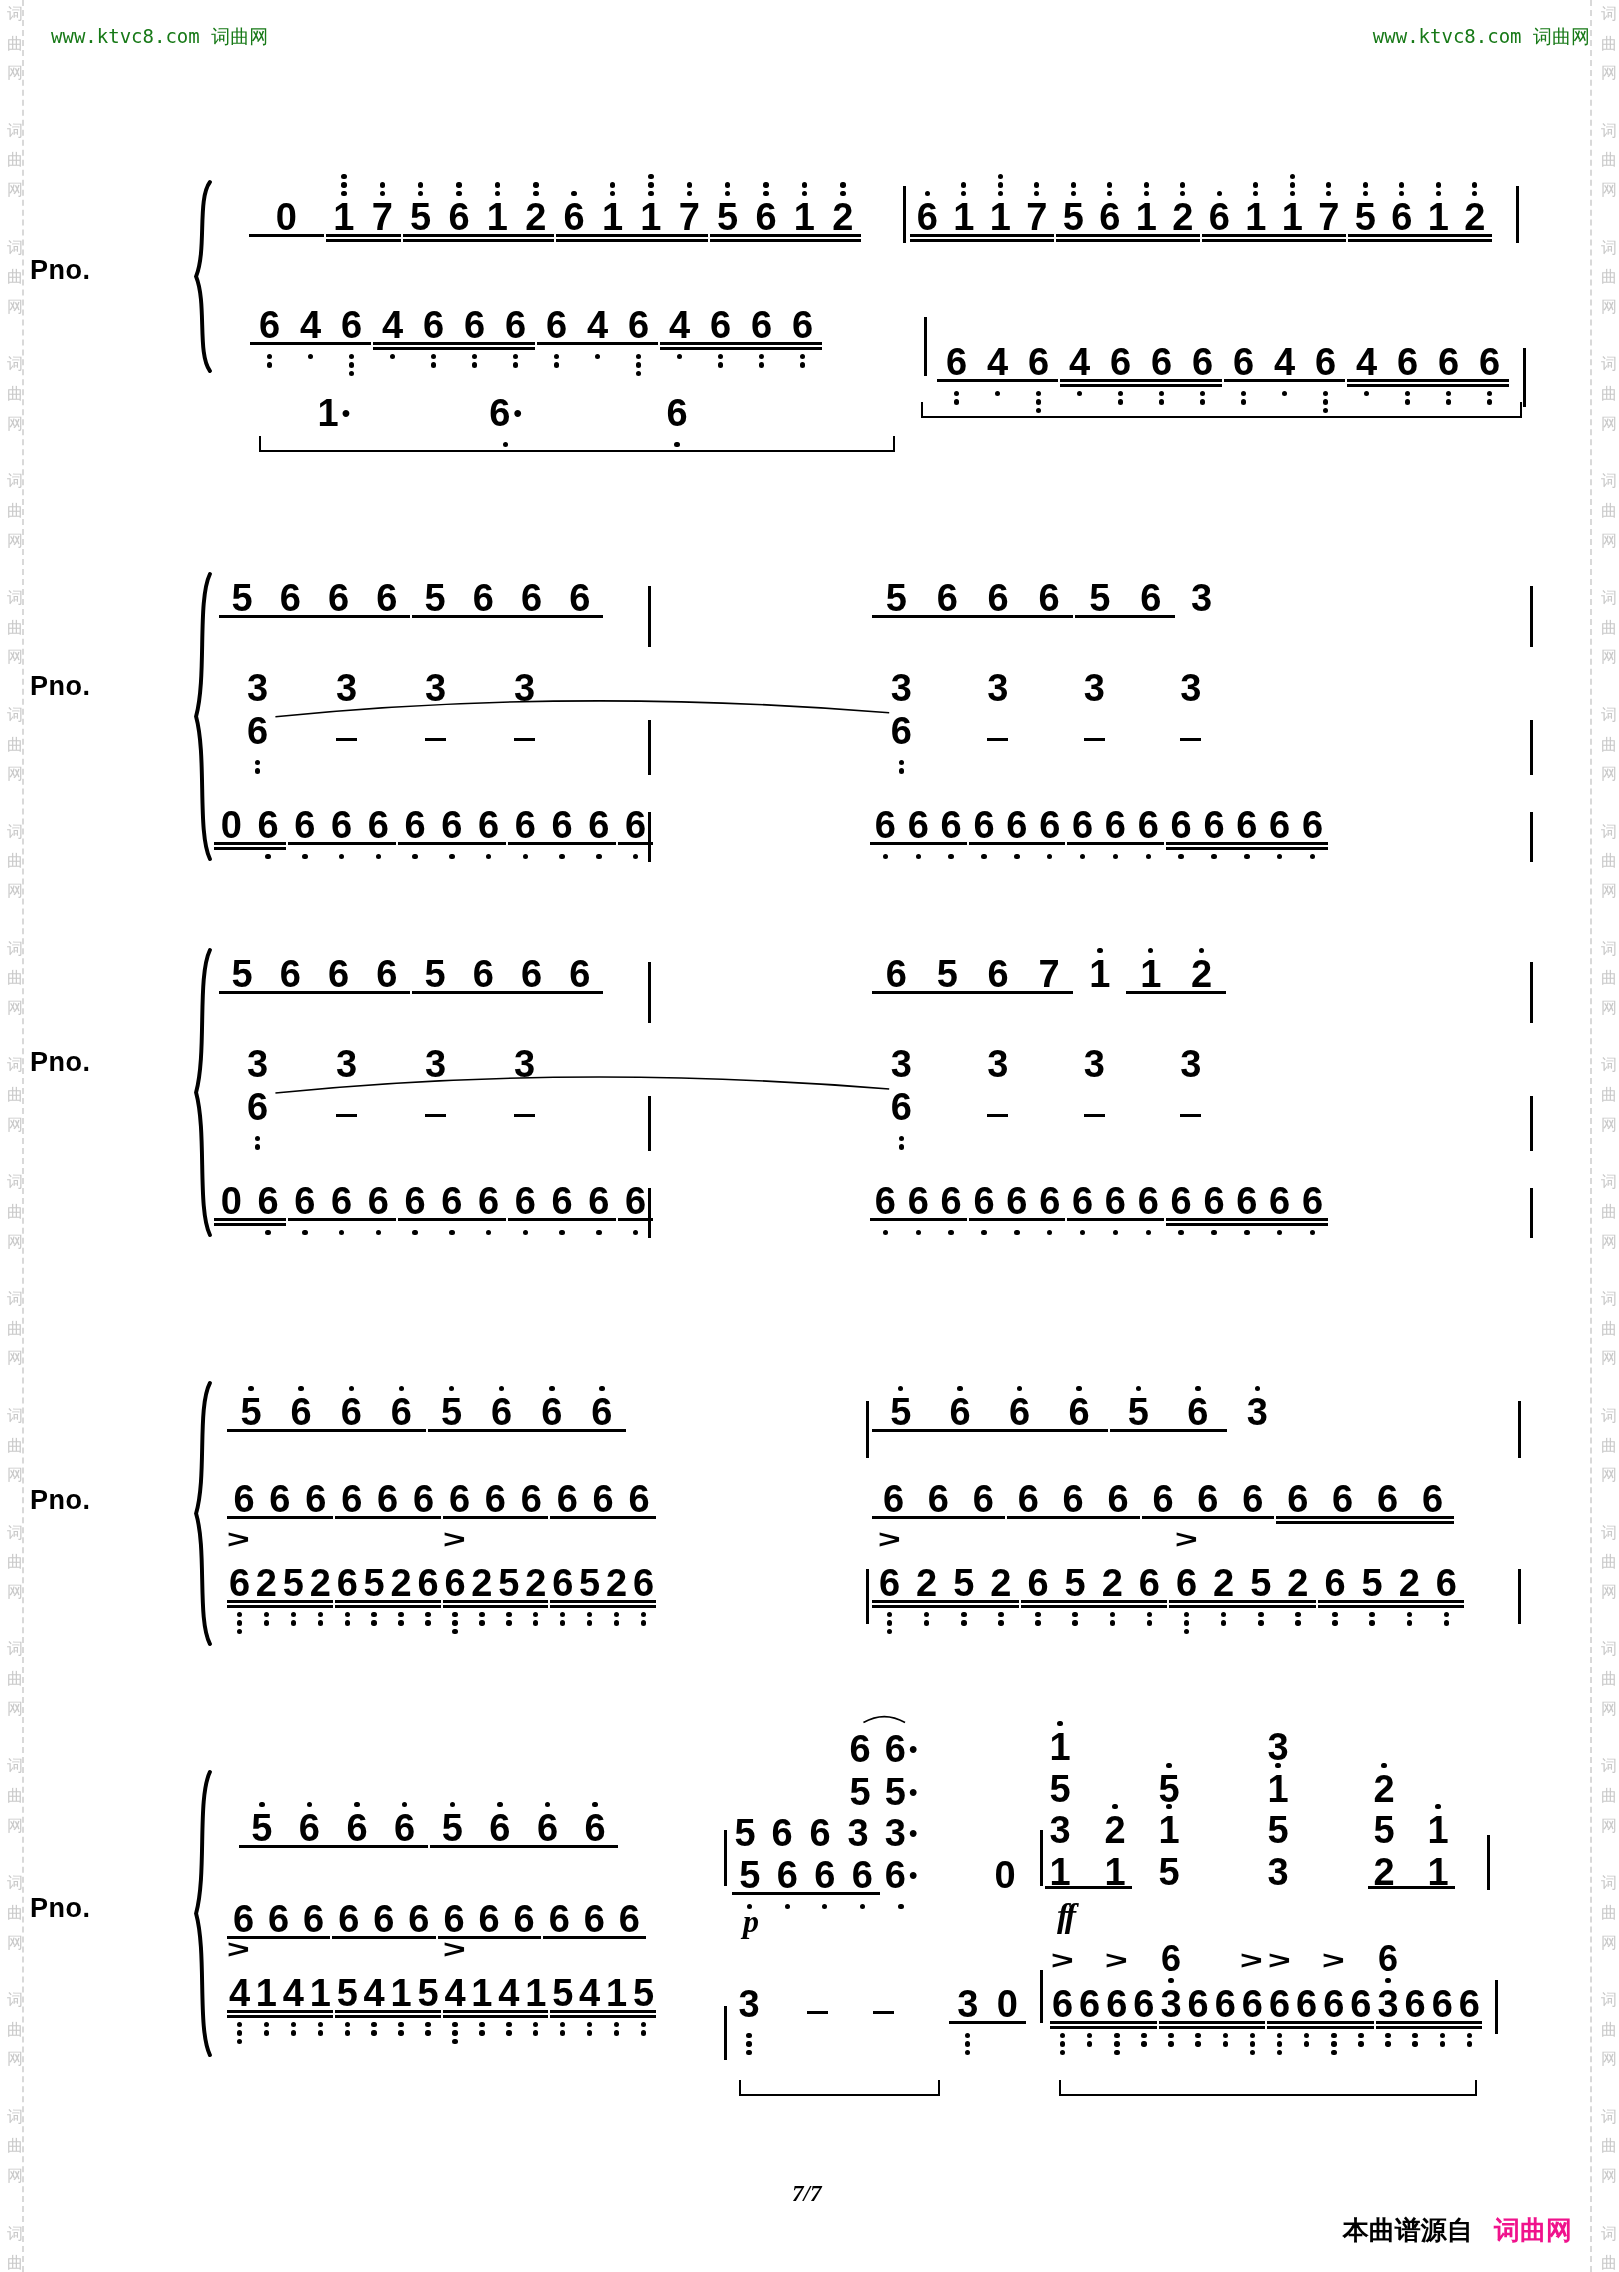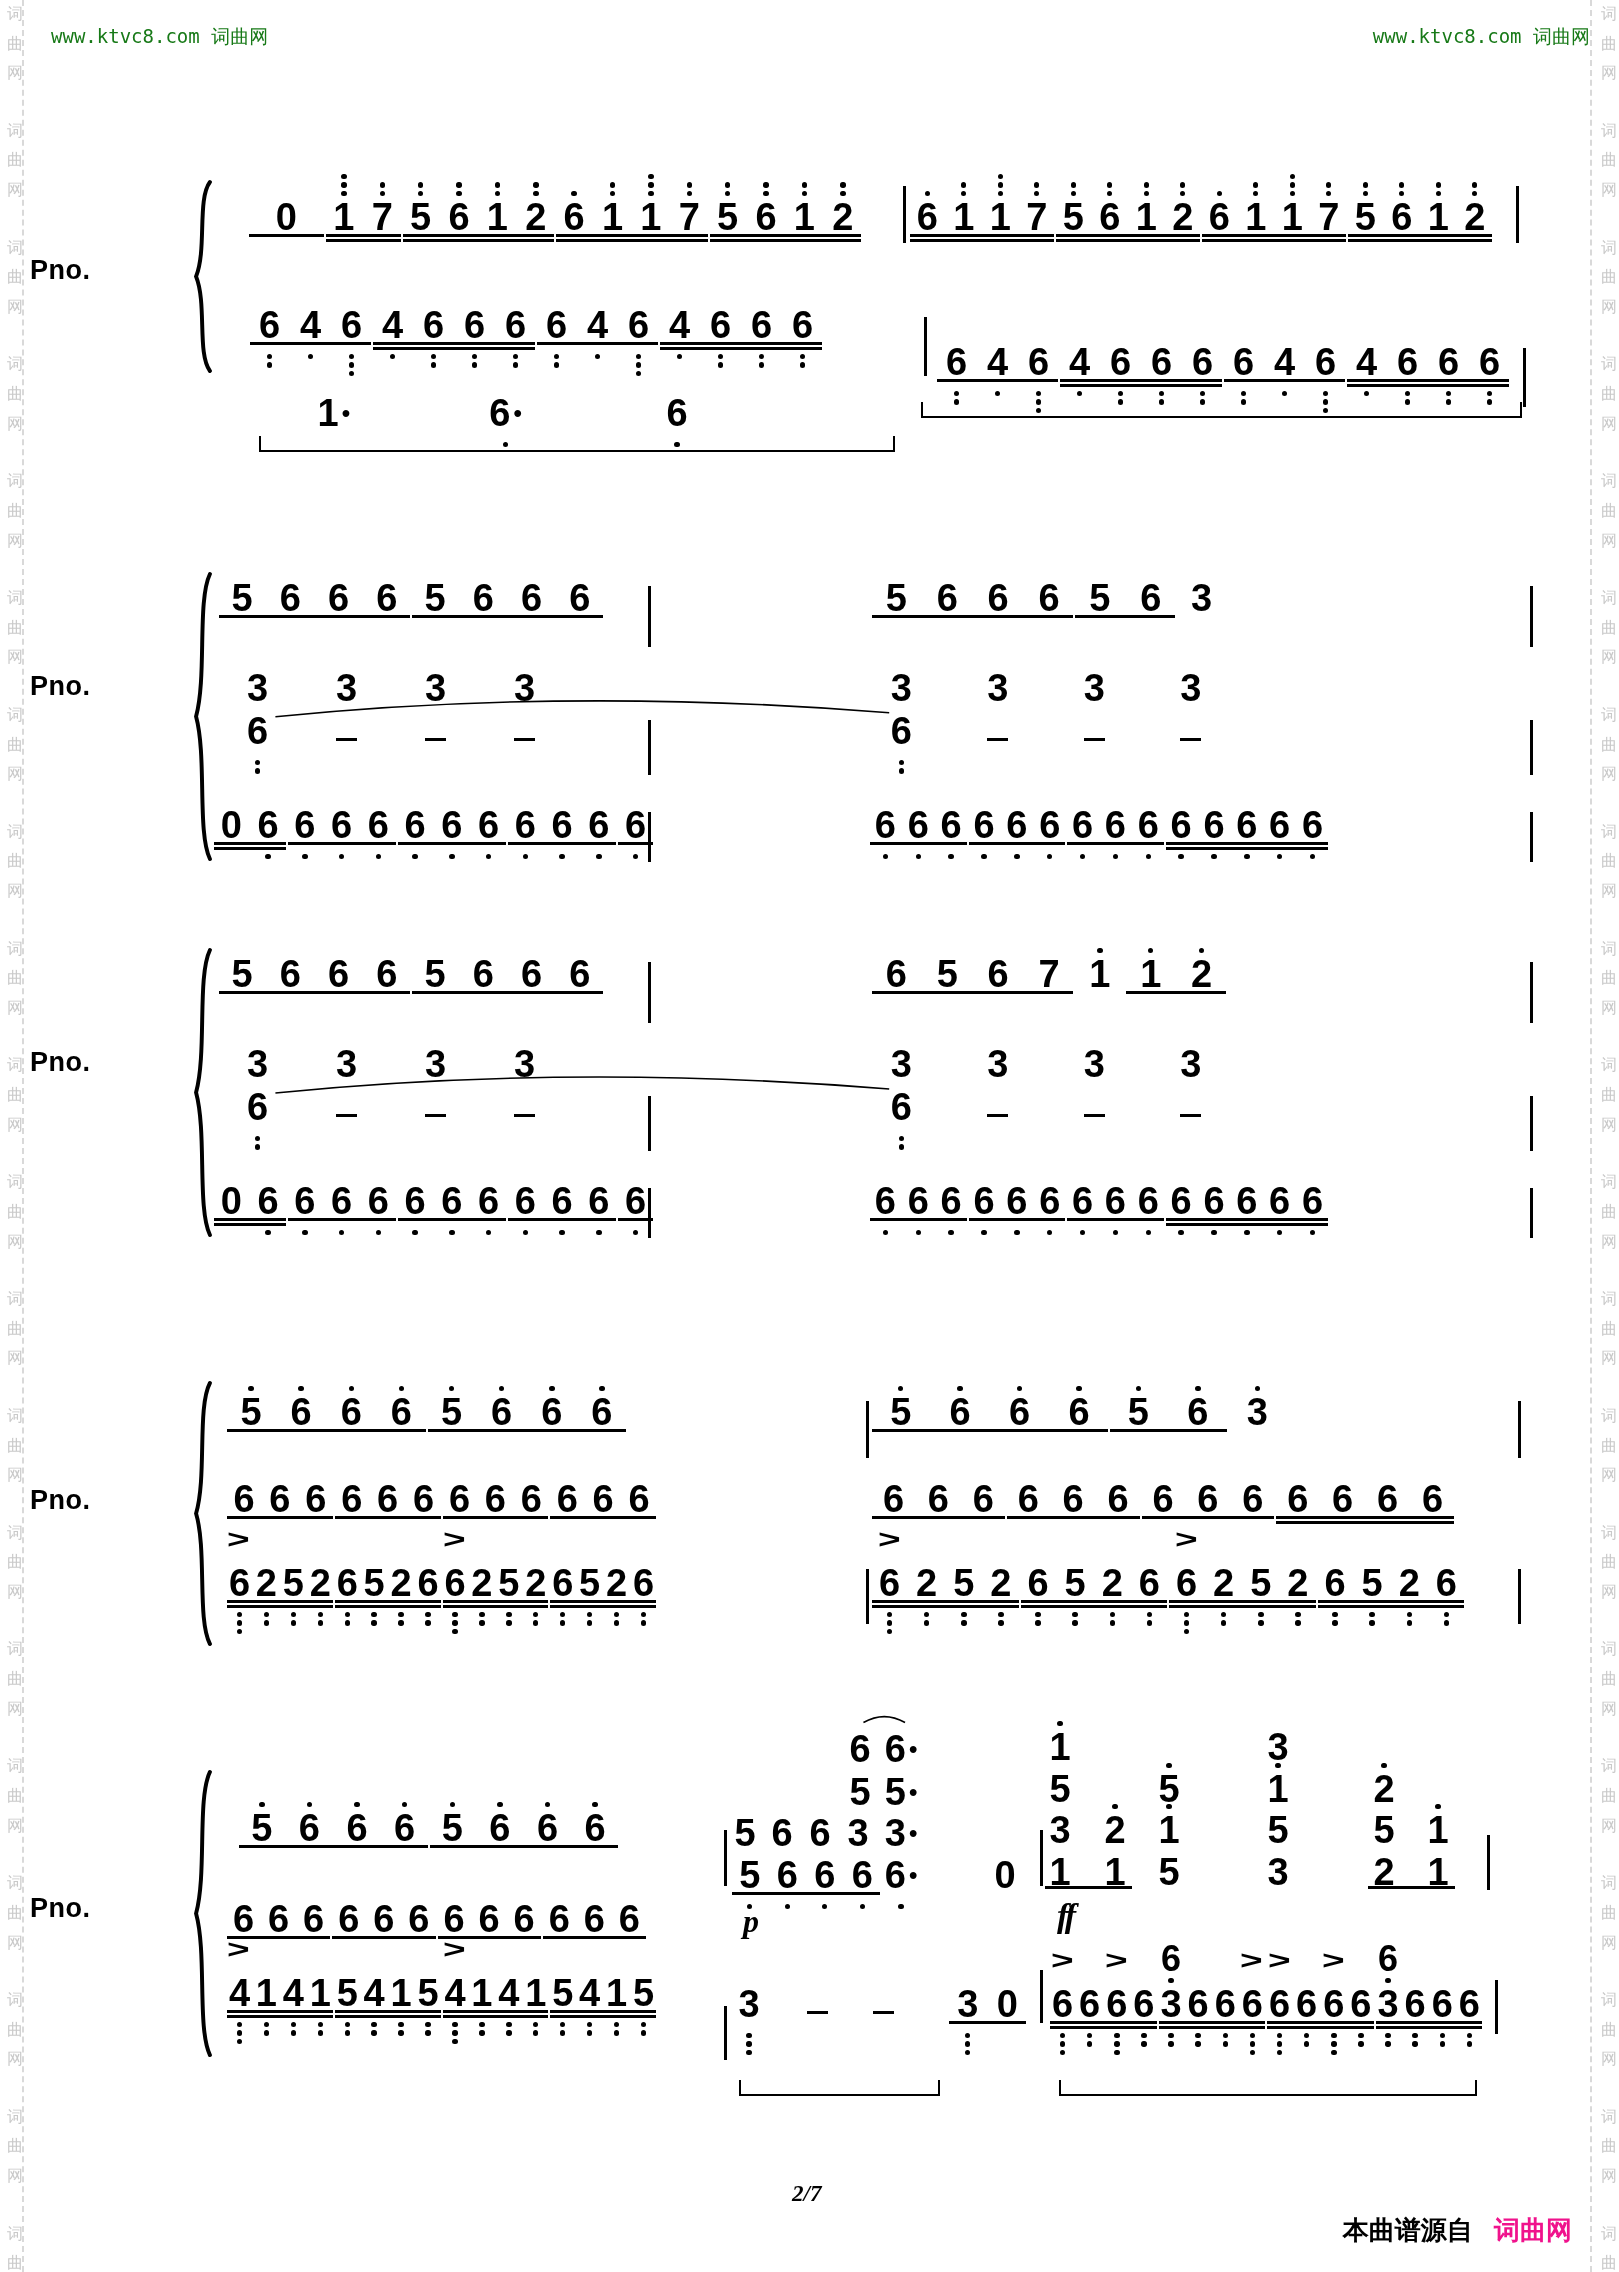--- a/index.html
+++ b/index.html
@@ -3277,19 +3277,19 @@
       <div class="dyn-p" style="left: 743px; top: 1903px;">p</div>
       <div class="dyn-ff" style="left: 1057px; top: 1897px;">ff</div>
     </div>
 
   <svg class="ovl" id="arcs" width="1620" height="2272" viewBox="0 0 1636 2295">
       <path d="M 278 724 Q 578 694 898 720" fill="none" stroke="#000" stroke-width="1.6"></path>
       <path d="M 278 1104 Q 578 1074 898 1100" fill="none" stroke="#000" stroke-width="1.6"></path>
       <path d="M 872 1740 Q 893 1728 914 1740" fill="none" stroke="#000" stroke-width="1.6"></path>
     </svg>
 
-  <div class="pageno" style="left:792px;top:2181px;">2/7</div>
+  <div class="pageno" style="left:792px;top:2181px;">7/7</div>
   <div class="footer-src" style="right:48px;top:2213px;">
     <span>本曲谱源自</span>
     <span id="srcLink" style="margin-left: 14px; color: rgb(240, 18, 140);">词曲网</span>
   </div>
 </div>
 
 
 </body></html>

